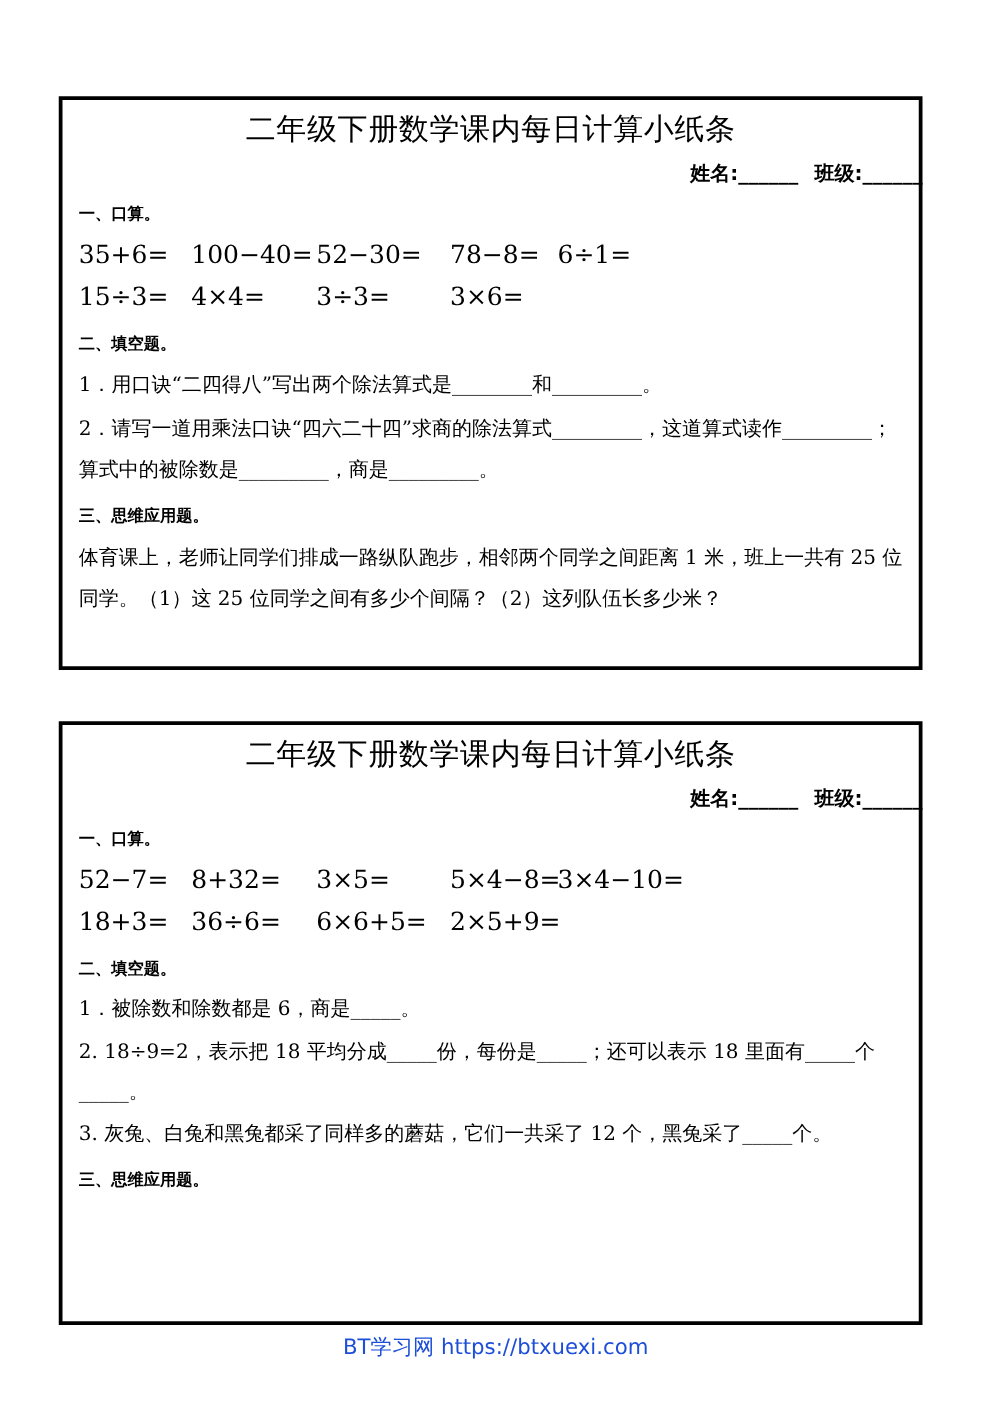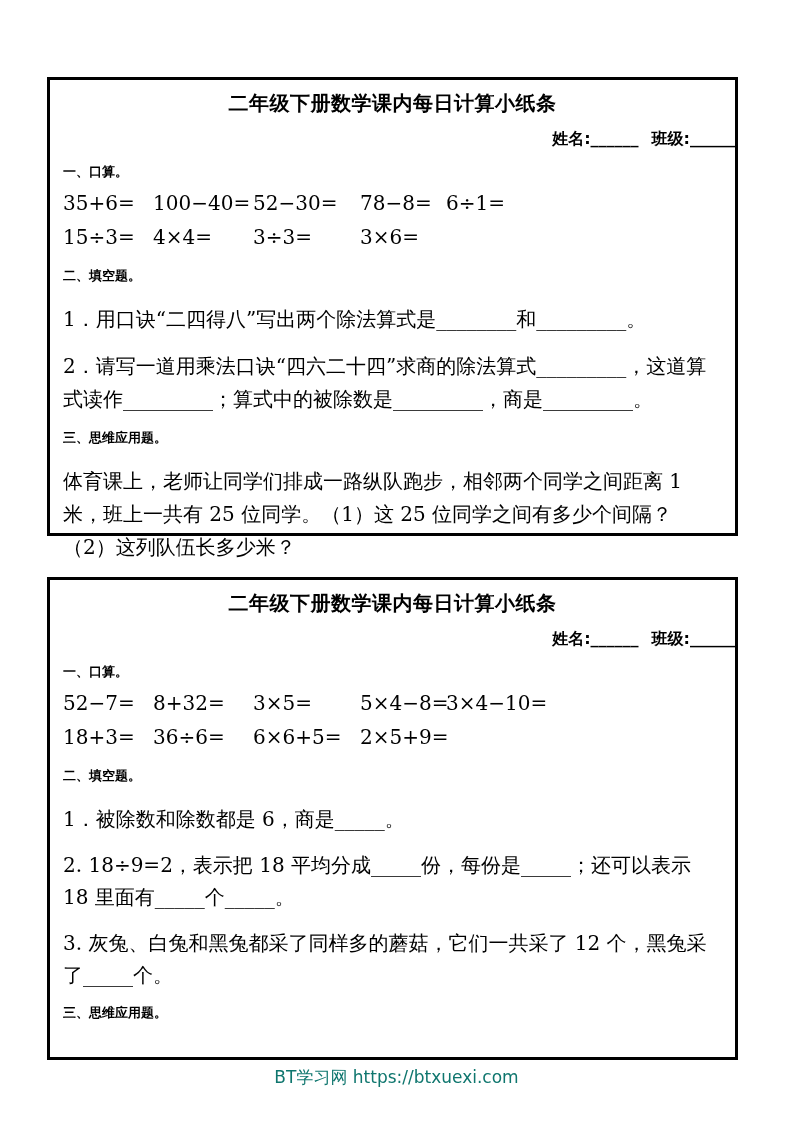--- a/index.html
+++ b/index.html
@@ -22,22 +22,22 @@
     box-sizing: border-box;
     border: 3px solid #000000;
     background: #ffffff;
     padding: 0 13px;
   }
   .sheet-1 { top: 77px;  height: 459px; }
   .sheet-2 { top: 577px; height: 483px; }
 
   .sheet-title {
     font-family: "DejaVu Sans", "Liberation Sans", sans-serif;
-    font-weight: 700;
-    font-size: 20px;
+    font-weight: 400;
+    font-size: 24px;
     line-height: 40px;
     text-align: center;
     margin-top: 3px;
     letter-spacing: 0.5px;
   }
   .name-line {
     font-family: "DejaVu Sans", "Liberation Sans", sans-serif;
     font-weight: 700;
     font-size: 16px;
     line-height: 22px;
@@ -56,37 +56,37 @@
     margin-top: 8px;
   }
   .oral-grid {
     display: grid;
     grid-template-columns: 90px 100px 107px 86px auto;
     font-size: 20px;
     line-height: 34px;
     margin-top: 1px;
   }
   .fill-item, .app-text {
-    font-size: 20px;
+    font-size: 16px;
     line-height: 33px;
-    margin-top: 14px;
+    margin-top: 2px;
   }
   .sheet-2 .fill-item, .sheet-2 .app-text {
     line-height: 32px;
   }
 
   .footer {
     position: absolute;
     top: 1066px;
     left: 0;
     width: 100%;
     text-align: center;
     font-family: "DejaVu Sans", "Liberation Sans", sans-serif;
     font-size: 17px;
-    color: #0f766e;
+    color: #1d4ed8;
   }
 </style>
 </head>
 <body>
 
 <div class="sheet sheet-1">
   <div class="sheet-title">二年级下册数学课内每日计算小纸条</div>
 
   <div class="name-line">
     <span>姓名:</span><span class="blank">______</span><span class="gap"></span><span>班级:</span><span class="blank">______</span>

